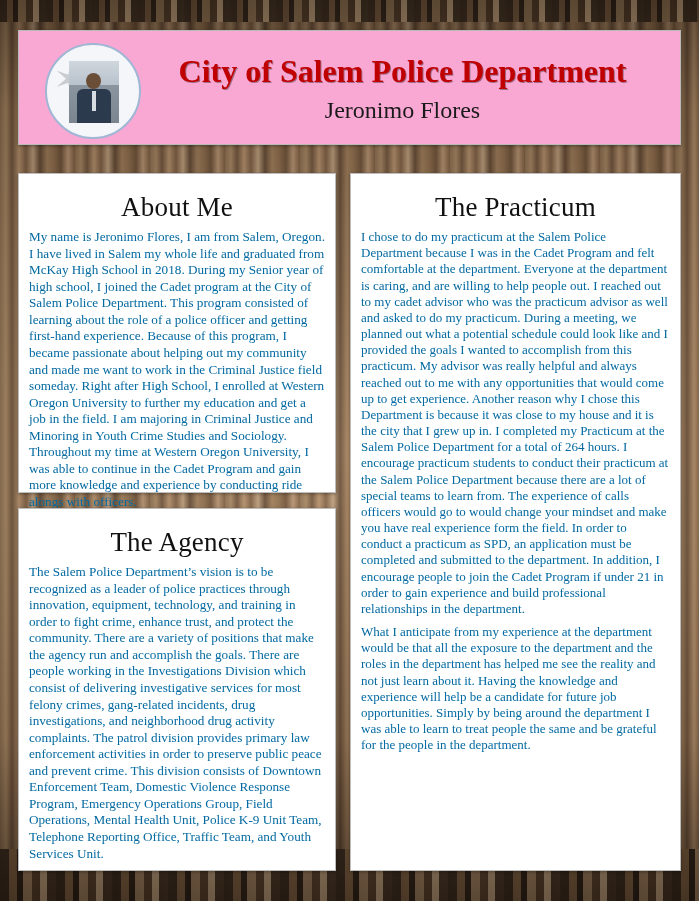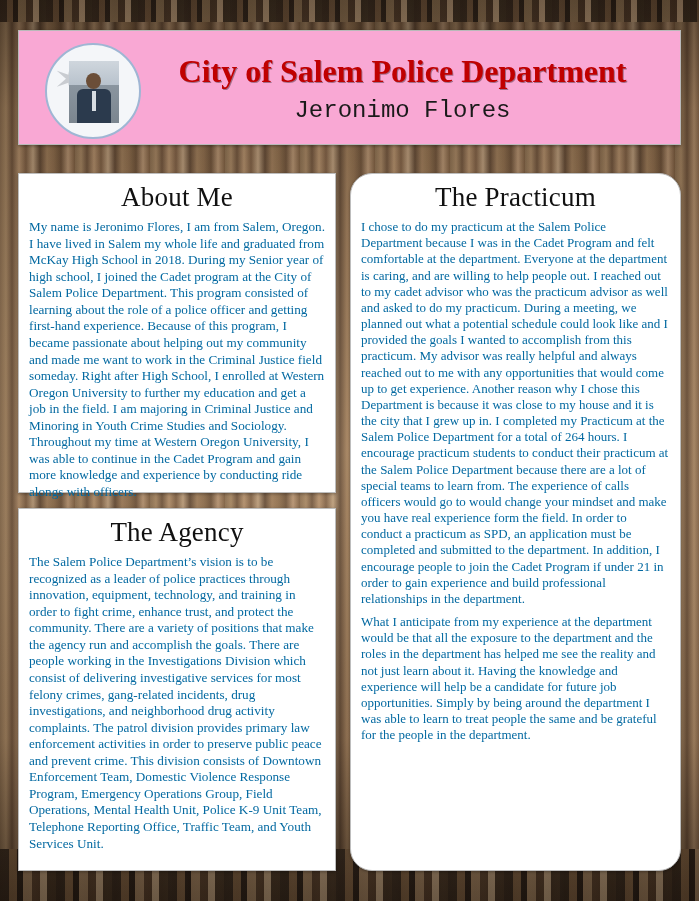--- a/index.html
+++ b/index.html
@@ -124,31 +124,30 @@
     white-space: nowrap;
   }
   #title-sub {
     position: absolute;
     left: 120px;
     right: 14px;
     top: 66px;
     text-align: center;
     font-size: 24px;
     color: #1a1a1a;
-    font-family: Liberation Mono, monospace;
   }
 
   
   .panel {
     position: absolute;
     background: #ffffff;
     border: 1px solid #bdbdbd;
     box-shadow: 0 1px 3px rgba(0,0,0,.35);
     box-sizing: border-box;
-    padding: 6px 10px 10px 10px;
+    padding: 16px 10px 10px 10px;
   }
   .panel h2 {
     margin: 2px 0 6px 0;
     font-weight: normal;
     font-size: 27px;
     text-align: center;
     color: #111;
     letter-spacing: .2px;
   }
   .panel p {
@@ -170,21 +169,20 @@
     left: 18px;
     top: 508px;
     width: 318px;
     height: 363px;
   }
   #panel-practicum {
     left: 350px;
     top: 173px;
     width: 331px;
     height: 698px;
-    border-radius: 22px;
   }
   #panel-practicum p { font-size: 13px; line-height: 1.245; }
 </style>
 </head>
 <body>
 
 <div id="bg-layer"></div>
 <div id="bg-books-top"></div>
 <div id="bg-books-bottom"></div>
 <div id="bg-shade"></div>

